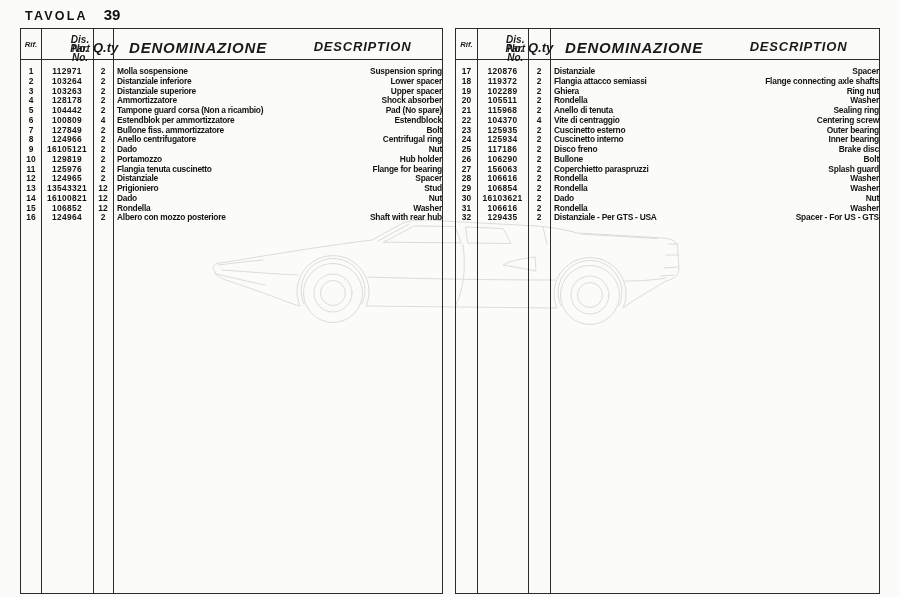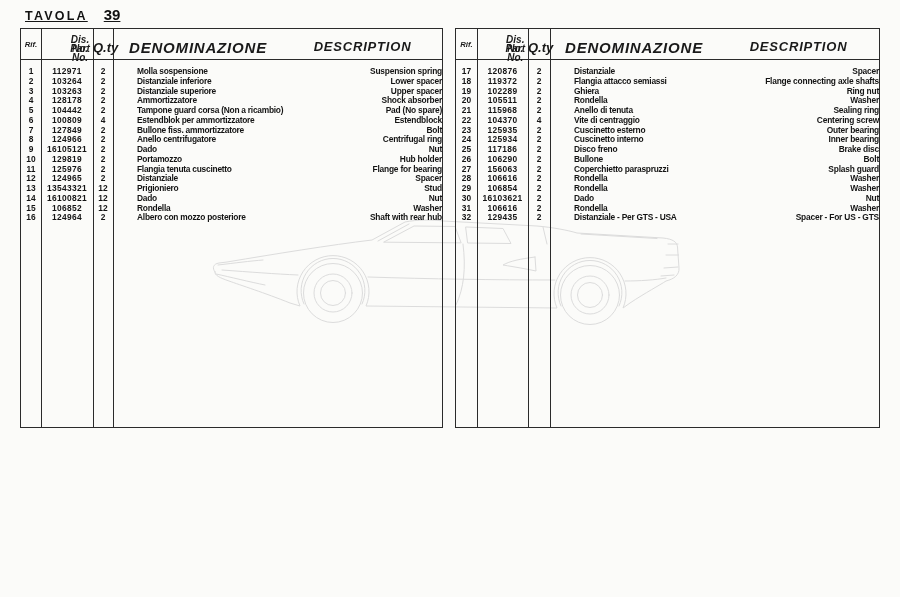--- a/index.html
+++ b/index.html
@@ -3,31 +3,31 @@
 <meta charset="utf-8">
 <style>
   * { margin:0; padding:0; box-sizing:border-box; }
   html,body { background:#e8e8e6; }
   .page {
     position:relative; width:900px; height:597px;
     background:#fbfbf9; overflow:hidden;
     font-family:"Liberation Sans", sans-serif; color:#161616;
   }
   
-  .title-row { position:absolute; left:25px; top:6px; white-space:nowrap;text-decoration:underline; }
+  .title-row { position:absolute; left:25px; top:6px; white-space:nowrap; }
   .title-label { font-size:12.5px; font-weight:bold; letter-spacing:2.2px; color:#121212; }
   .title-num   { font-size:15px;  font-weight:bold; margin-left:16px; color:#0e0e0e; }
 
   
   .car-svg { position:absolute; left:205px; top:213px; width:485px; height:118px; }
   .car-svg path, .car-svg circle { fill:none; stroke:#dcdcdc; stroke-width:1; stroke-linecap:round; stroke-linejoin:round; }
 
   
   .ptable {
-    position:absolute; top:28px; height:400px;
+    position:absolute; top:28px; height:566px;
     border:1.7px solid #2b2b2b; background:transparent;
   }
   .ptable.left  { left:20px;  width:423px; --w1:20px; --w2:52px; --w3:20px; --w4:170px; }
   .ptable.right { left:455px; width:425px; --w1:21px; --w2:51px; --w3:22px; --w4:168px; }
 
   .vline { position:absolute; top:0; bottom:0; width:1.2px; background:#2b2b2b; }
   .vline.v1 { left:var(--w1); }
   .vline.v2 { left:calc(var(--w1) + var(--w2)); }
   .vline.v3 { left:calc(var(--w1) + var(--w2) + var(--w3)); }
 
@@ -45,21 +45,21 @@
     grid-template-columns: var(--w1) var(--w2) var(--w3) var(--w4) 1fr;
     height:9.75px; align-items:center;
   }
   .row span {
     font-size:8.4px; font-weight:bold; line-height:9.75px;
     white-space:nowrap; color:#141414;
   }
   .cell-rif  { text-align:center; }
   .cell-part { text-align:center; letter-spacing:0.35px; }
   .cell-qty  { text-align:center; }
-  .cell-den  { padding-left:24px; letter-spacing:-0.25px; }
+  .cell-den  { padding-left:4px; letter-spacing:-0.25px; }
   .cell-desc { letter-spacing:-0.2px;text-align:right; }
 </style>
 </head>
 <body>
 
 <div class="page">
 
   <div class="title-row">
     <span class="title-label">TAVOLA</span><span class="title-num">39</span>
   </div>

